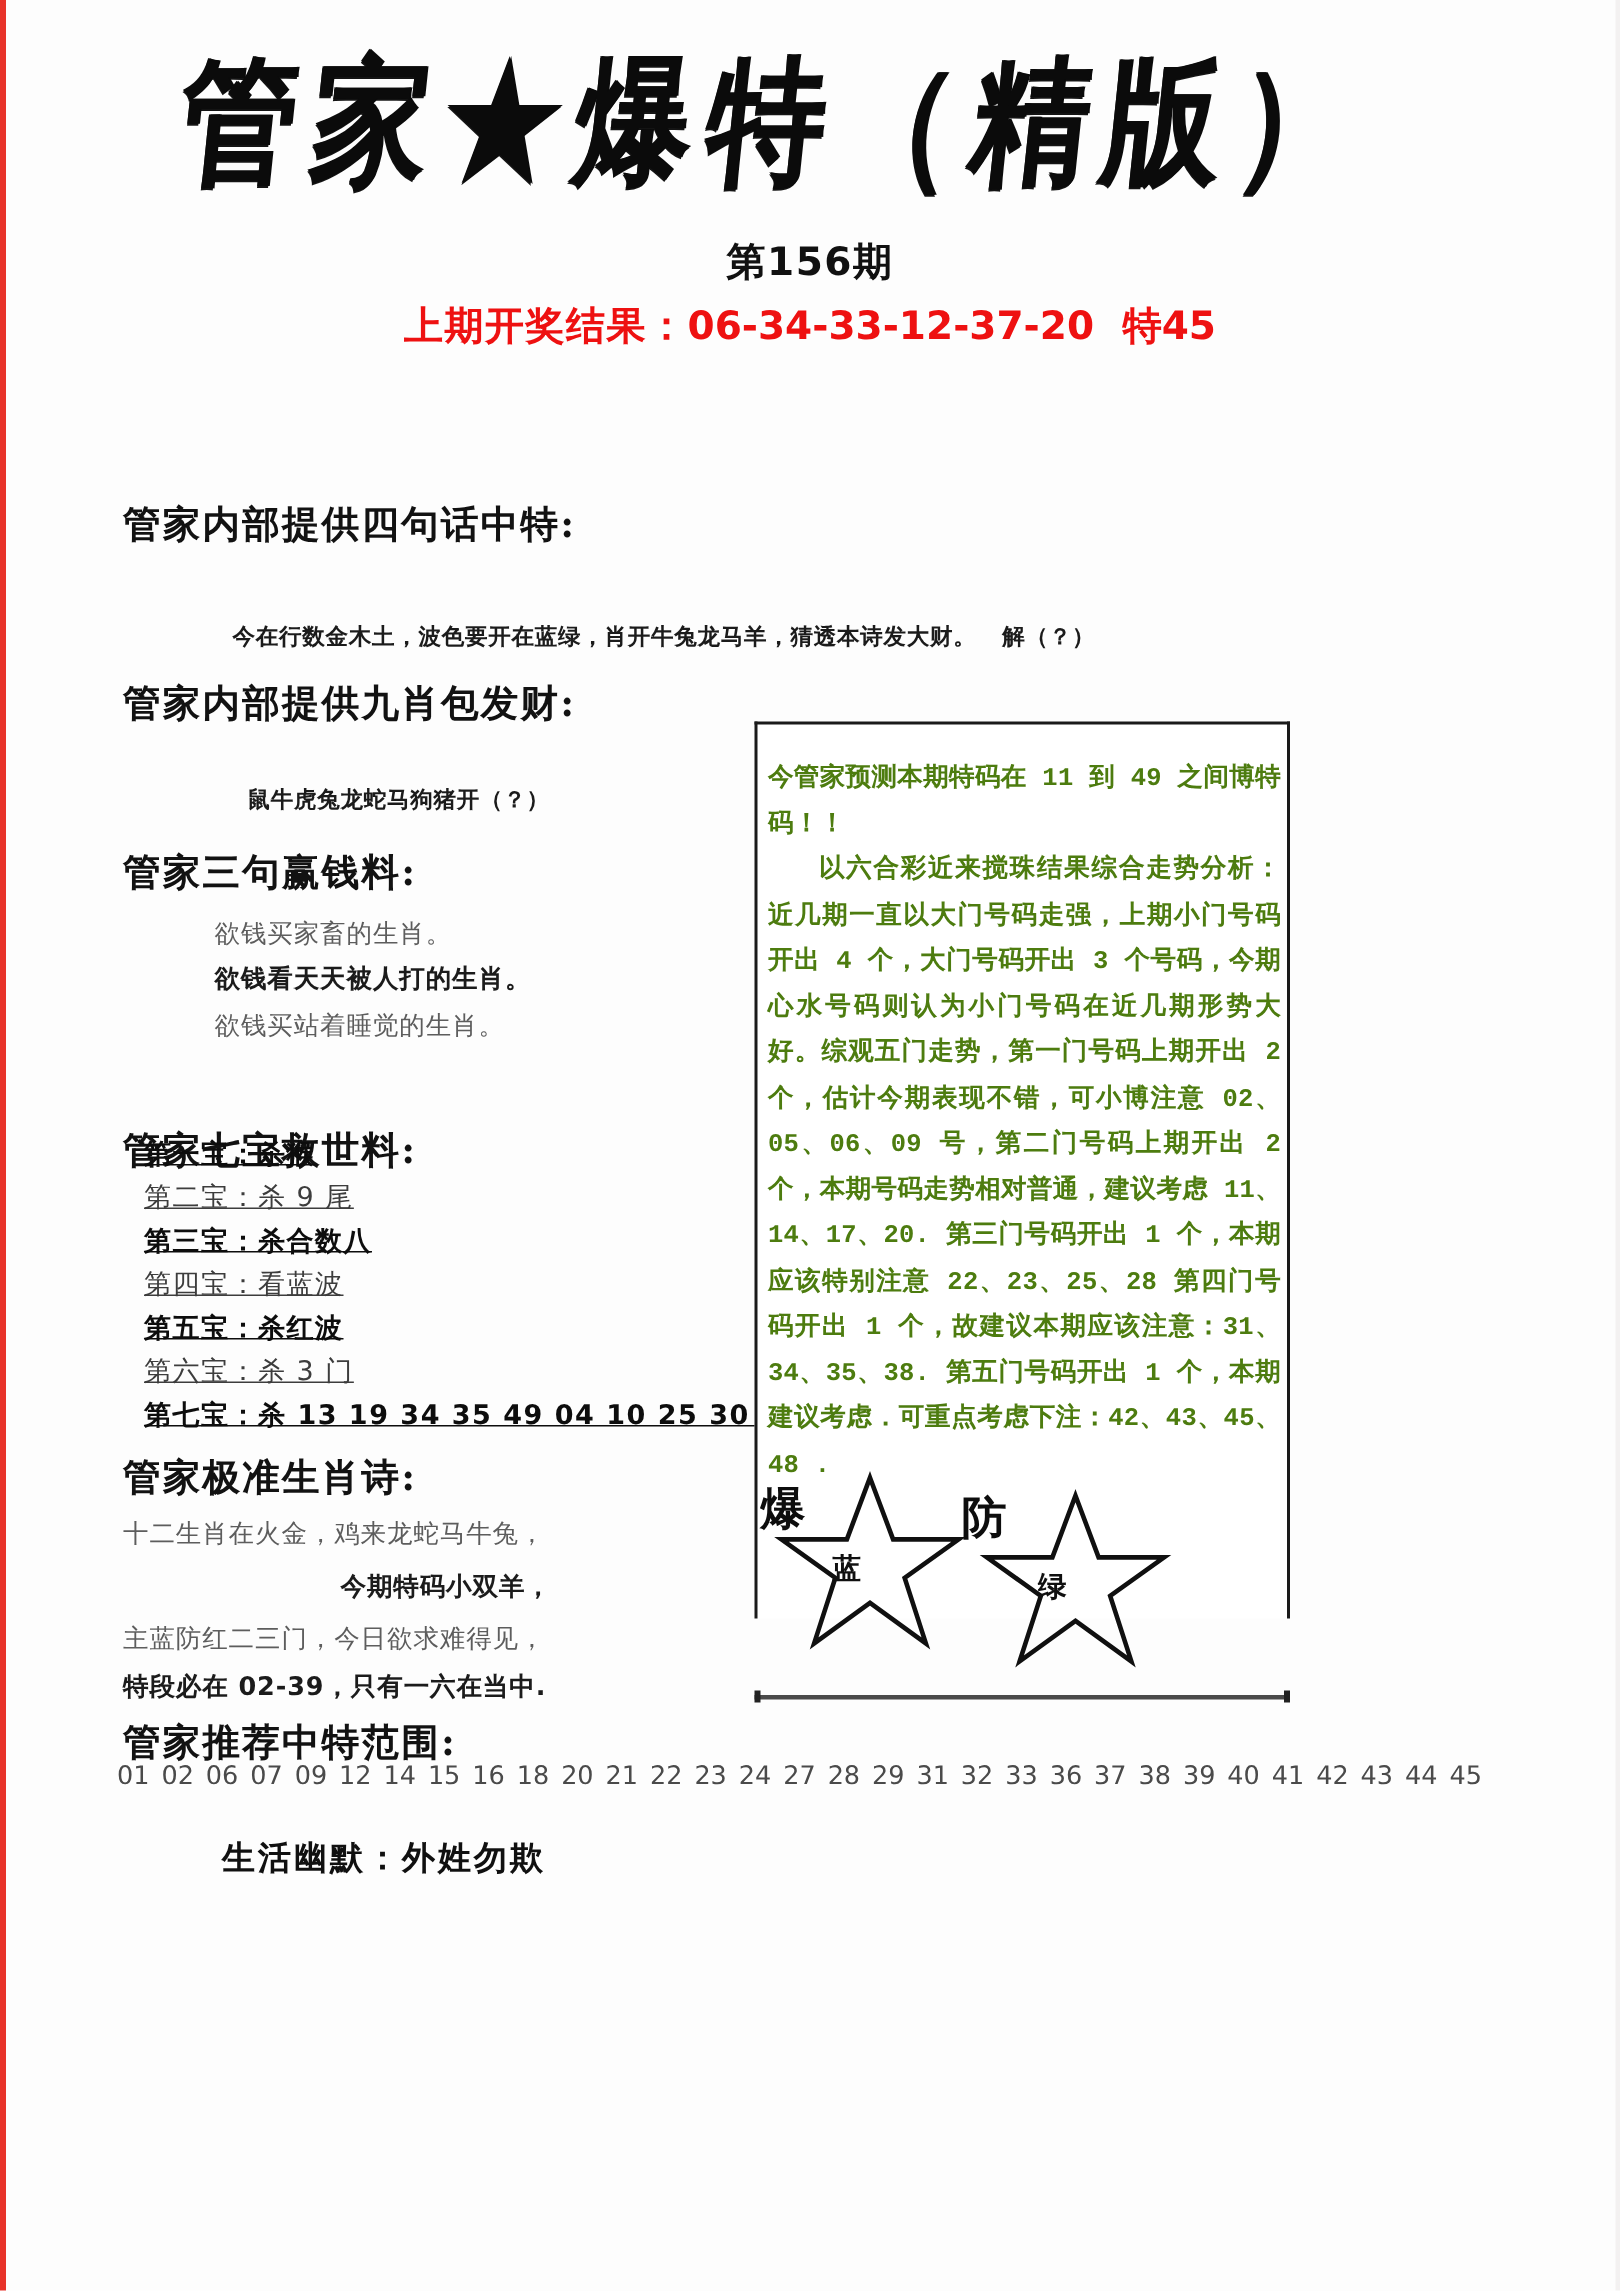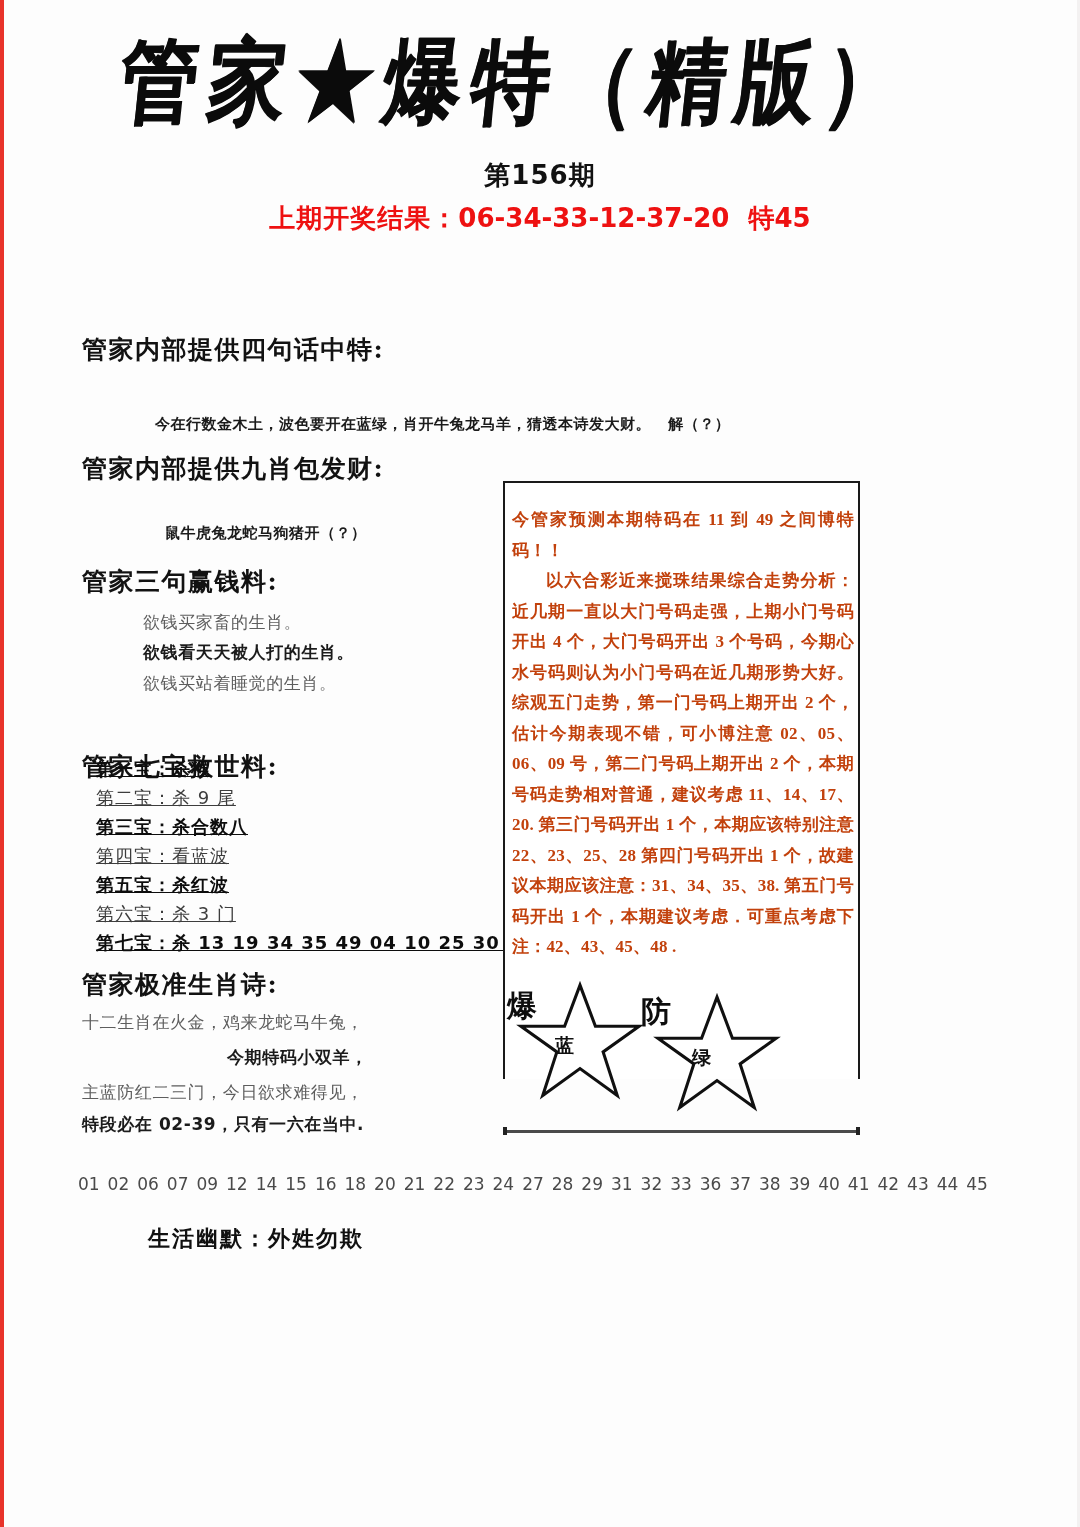--- a/index.html
+++ b/index.html
@@ -179,24 +179,24 @@
     width: 357px; height: 598px;
     border: 2px solid #1a1a1a;
     border-bottom: none;
     box-sizing: border-box;
     background: #ffffff;
   }
   .analysis-text {
     position: absolute;
     left: 512px; top: 505px;
     width: 342px;
-    font-family: Liberation Serif, serif;
+    font-family: Liberation Mono, monospace;
     font-size: 17px;
     line-height: 30.5px;
-    color: #c2410c;
+    color: #4d7c0f;
     letter-spacing: 0.2px;
     font-weight: 700;
     text-align: justify;
   }
   .analysis-text p { margin: 0; }
   .analysis-text .indent { text-indent: 34px; }
 
   .box-underline {
     position: absolute;
     left: 503px; top: 1130px;
@@ -282,20 +282,21 @@
   <div class="treasure-row light" style="top:902px;"><span>第六宝：</span><span>杀 3 门</span></div>
   <div class="treasure-row bold" style="top:931px;"><span>第七宝：</span><span>杀 13  19  34  35  49  04  10  25  30  46</span></div>
 
   <div class="sec-head" style="left:82px; top:968px;">管家极准生肖诗:</div>
 
   <div class="body-line mid faded" style="left:82px; top:1011px;">十二生肖在火金，鸡来龙蛇马牛兔，</div>
   <div class="body-line mid-bold" style="left:227px; top:1046px;">今期特码小双羊，</div>
   <div class="body-line mid faded" style="left:82px; top:1081px;">主蓝防红二三门，今日欲求难得见，</div>
   <div class="body-line mid-bold" style="left:82px; top:1113px;">特段必在 02-39，只有一六在当中.</div>
 
+  <div class="sec-head" style="left:82px; top:1145px;">管家推荐中特范围:</div>
 
   <div class="range-nums">
     <span>01</span>
     <span>02</span>
     <span>06</span>
     <span>07</span>
     <span>09</span>
     <span>12</span>
     <span>14</span>
     <span>15</span>

